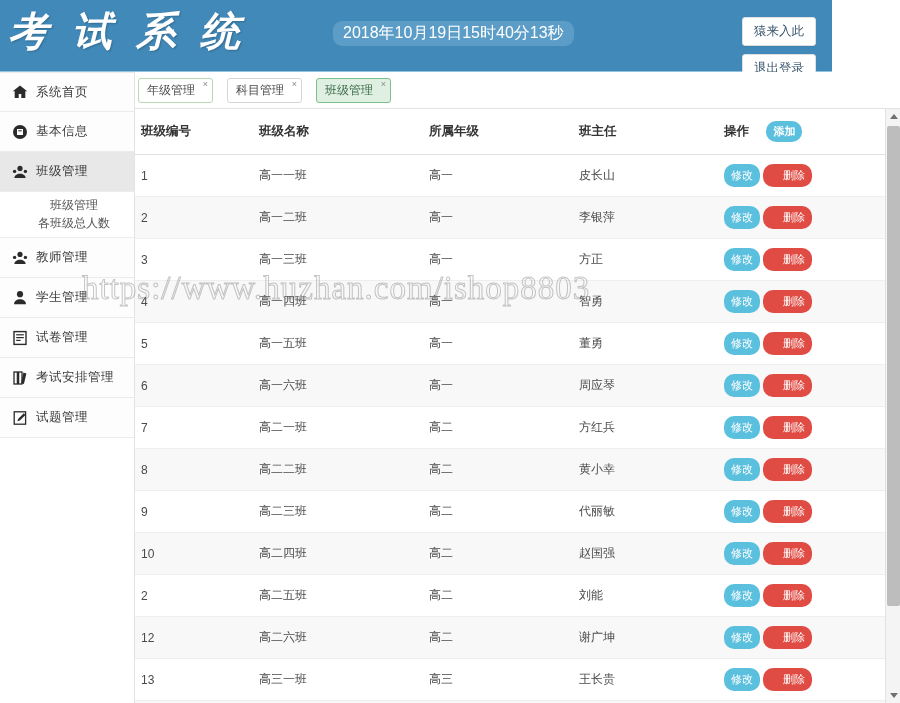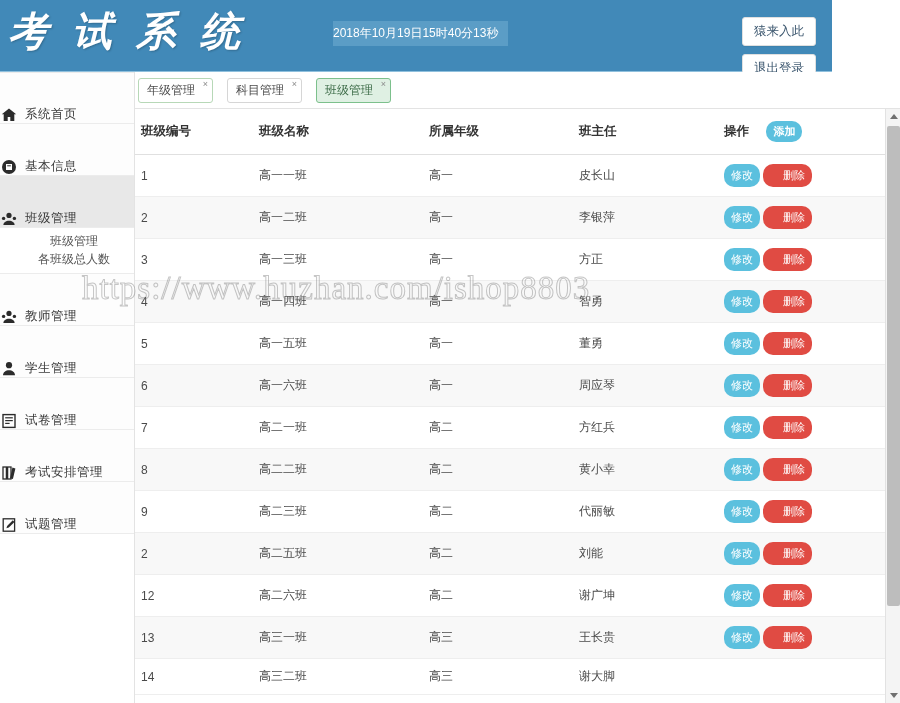--- a/index.html
+++ b/index.html
@@ -30,24 +30,24 @@
     color: #ffffff;
     letter-spacing: 7px;
     text-shadow: 1px 1px 2px rgba(0,0,0,0.22);
     white-space: nowrap;
   }
   .clock-box {
     position: absolute;
     left: 333px; top: 21px;
     background: #5b9dc6;
     color: #ffffff;
-    font-size: 12px;
+    font-size: 16px;
     line-height: 14px;
-    padding: 5px 10px 6px 0;
-    border-radius: 0;
+    padding: 5px 10px 6px 10px;
+    border-radius: 9px;
     white-space: nowrap;
   }
   .header-actions {
     position: absolute;
     right: 16px; top: 17px;
     display: flex;
     gap: 8px;
     flex-direction: column;
   }
   .hbtn {
@@ -76,22 +76,23 @@
     position: absolute;
     left: 0; top: 0;
     width: 135px;
     height: 631px;
     background: #ffffff;
     border-right: 1px solid #e3e3e3;
   }
   .side-item {
     position: relative;
     display: flex;
-    align-items: flex-end;
-    height: 52px;
+    align-items: center;
+    height: 40px;
+    padding-left: 11px;
     border-bottom: 1px solid #ececec;
     cursor: pointer;
     background: #fdfdfd;
   }
   .side-item.first { border-top: 1px solid #ececec; }
   .side-item.active { background: #e8e8e8; }
   .side-icon {
     width: 17px; height: 17px;
     margin-right: 8px;
     flex: 0 0 17px;
@@ -474,20 +475,27 @@
               <td class="col-ops"><span class="btn btn-info">修改</span><span class="btn btn-danger">删除</span></td>
             </tr>
             <tr>
               <td class="col-id">9</td>
               <td class="col-name">高二三班</td>
               <td class="col-grade">高二</td>
               <td class="col-head">代丽敏</td>
               <td class="col-ops"><span class="btn btn-info">修改</span><span class="btn btn-danger">删除</span></td>
             </tr>
             <tr>
+              <td class="col-id">10</td>
+              <td class="col-name">高二四班</td>
+              <td class="col-grade">高二</td>
+              <td class="col-head">赵国强</td>
+              <td class="col-ops"><span class="btn btn-info">修改</span><span class="btn btn-danger">删除</span></td>
+            </tr>
+            <tr>
               <td class="col-id">2</td>
               <td class="col-name">高二五班</td>
               <td class="col-grade">高二</td>
               <td class="col-head">刘能</td>
               <td class="col-ops"><span class="btn btn-info">修改</span><span class="btn btn-danger">删除</span></td>
             </tr>
             <tr>
               <td class="col-id">12</td>
               <td class="col-name">高二六班</td>
               <td class="col-grade">高二</td>

